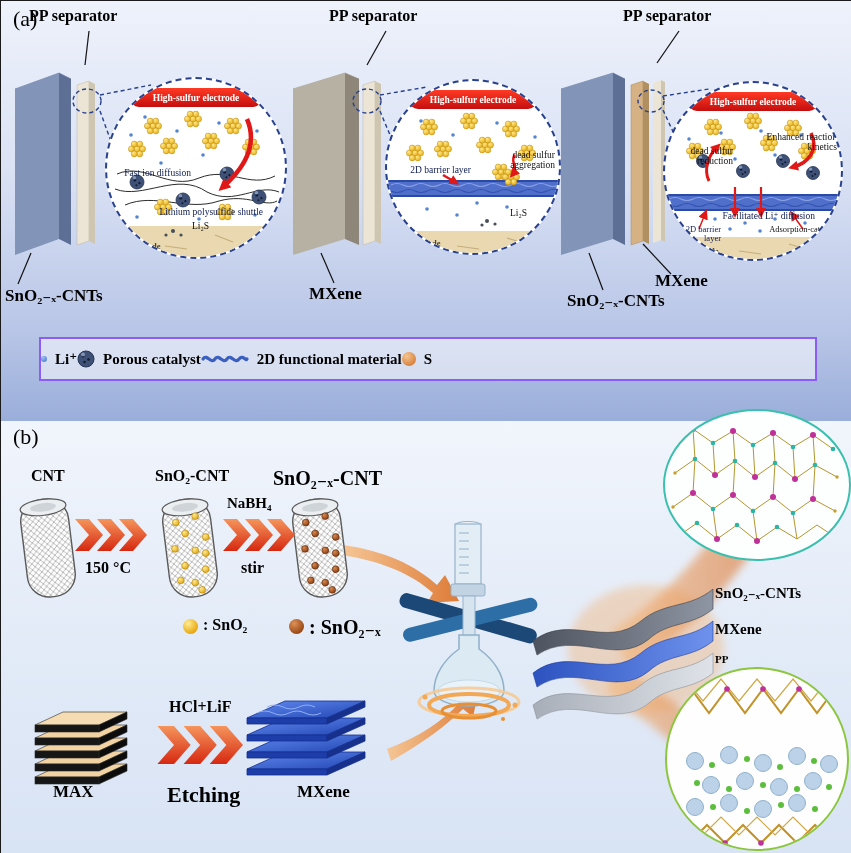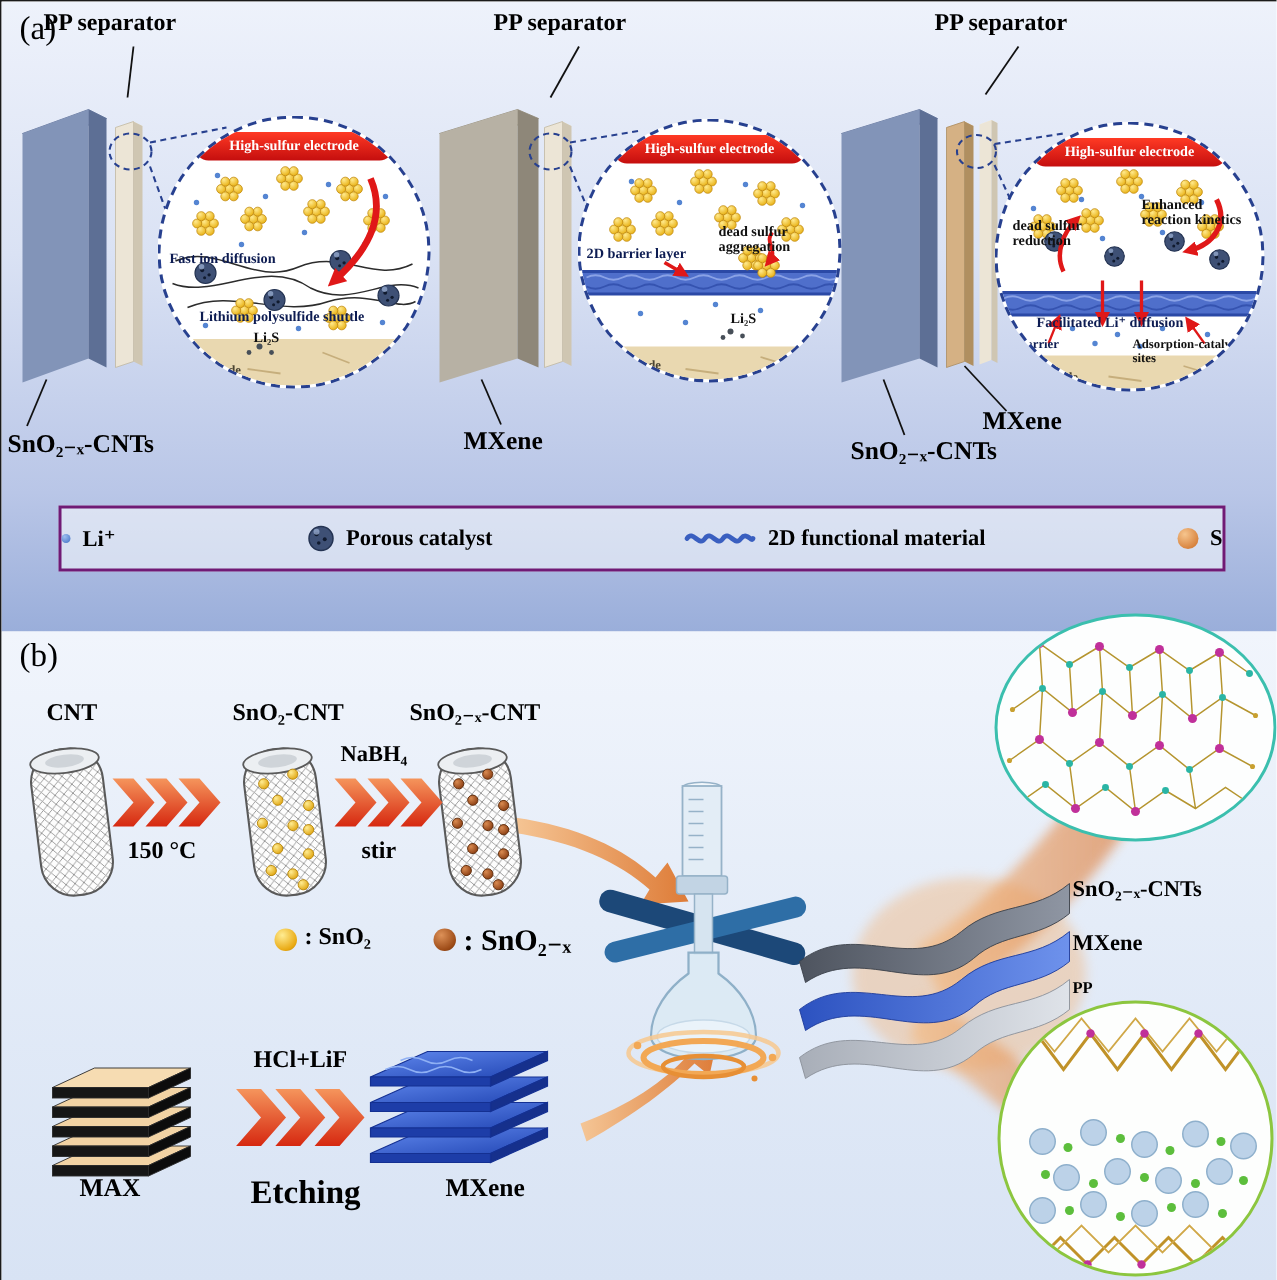--- a/index.html
+++ b/index.html
@@ -12,24 +12,24 @@
        background:linear-gradient(180deg,#f1f5fc 0%,#e4ecf8 45%,#d8e3f4 100%)}
   .t{position:absolute;line-height:1.1;white-space:pre-line}
   .b{font-weight:bold}
   .panlab{font-size:22px}
   .pp{font-size:16px;font-weight:bold}
   .mat{font-size:17px;font-weight:bold}
   .inset{position:absolute;border:2px dashed #27408f;border-radius:50%;background:#fff;overflow:hidden}
   .banner{position:absolute;top:9px;left:13%;width:74%;height:19px;
           background:linear-gradient(180deg,#ff3a24,#c50e0e);border-radius:9px;color:#fff;
           font-weight:bold;font-size:9.5px;display:flex;align-items:center;justify-content:center}
-  .note{position:absolute;font-weight:bold;color:#0d1c52;font-size:9.5px;text-align:left;line-height:1.05}
+  .note{position:absolute;font-weight:normal;color:#0d1c52;font-size:9.5px;text-align:right;line-height:1.05}
   .anode-t{position:absolute;font-weight:bold;color:#4a4433;font-size:8.5px;left:0;width:100%;}
-  .leg{position:absolute;left:38px;top:336px;width:774px;height:40px;border:2px solid #701a75;
-       background:rgba(250,251,253,.55);display:flex;align-items:center;justify-content:space-between}
+  .leg{position:absolute;left:38px;top:336px;width:774px;height:40px;border:2px solid #8b5cf6;
+       background:rgba(250,251,253,.55);display:flex;align-items:center;justify-content:flex-start}
   .legitem{display:flex;align-items:center;gap:8px;font-size:15px;font-weight:bold}
   .sph{border-radius:50%;display:inline-block}
   .sph.li{width:6px;height:6px;background:radial-gradient(circle at 35% 30%,#9dbef0,#3f6fc4)}
   .sph.s{width:14px;height:14px;background:radial-gradient(circle at 35% 30%,#f6c58e,#cc6a20)}
   .sph.y{width:15px;height:15px;background:radial-gradient(circle at 35% 30%,#ffec92,#e9a912 70%,#a97407)}
   .sph.br{width:15px;height:15px;background:radial-gradient(circle at 35% 30%,#dd9158,#9c4a16 70%,#5d2a08)}
   svg{position:absolute;overflow:visible}
 </style>
 </head>
 <body>
@@ -692,21 +692,21 @@
       </g>
     </svg>
   </div>
 
   <div class="t panlab" style="left:12px;top:424px">(b)</div>
   <div class="t b" style="left:30px;top:466px;font-size:16px">CNT</div>
   <div class="t b" style="left:84px;top:558px;font-size:16px">150 °C</div>
   <div class="t b" style="left:154px;top:466px;font-size:16px">SnO₂-CNT</div>
   <div class="t b" style="left:226px;top:494px;font-size:15px">NaBH₄</div>
   <div class="t b" style="left:240px;top:558px;font-size:16px">stir</div>
-  <div class="t b" style="left:272px;top:466px;font-size:16px">SnO₂₋ₓ-CNT</div>
+  <div class="t b" style="left:272px;top:466px;font-size:20px">SnO₂₋ₓ-CNT</div>
 
   <span class="abs sph y" style="left:182px;top:618px"></span>
   <div class="t b" style="left:202px;top:615px;font-size:16px">: SnO₂</div>
   <span class="abs sph br" style="left:288px;top:618px"></span>
   <div class="t b" style="left:308px;top:615px;font-size:20px">: SnO₂₋ₓ</div>
 
   <div class="t b" style="left:52px;top:782px;font-size:17px">MAX</div>
   <div class="t b" style="left:168px;top:697px;font-size:16px">HCl+LiF</div>
   <div class="t b" style="left:166px;top:782px;font-size:22px">Etching</div>
   <div class="t b" style="left:296px;top:782px;font-size:17px">MXene</div>

